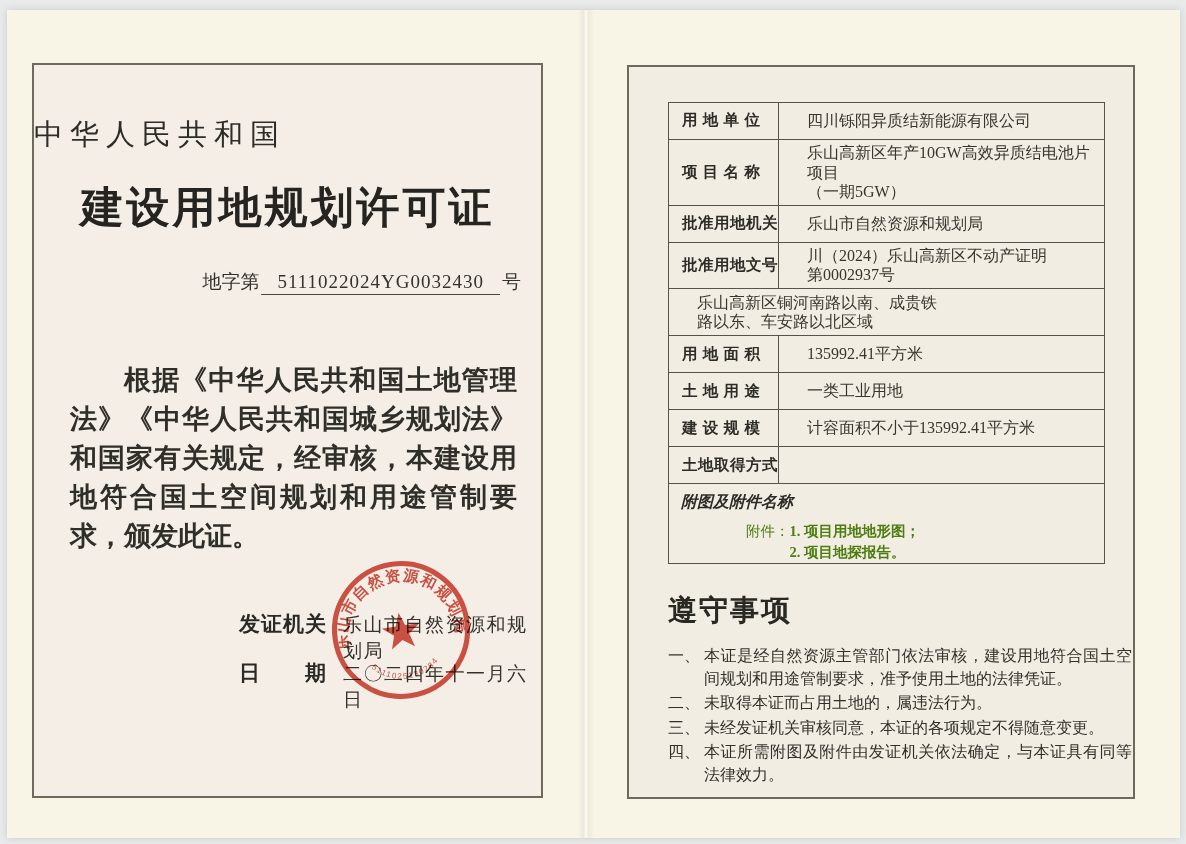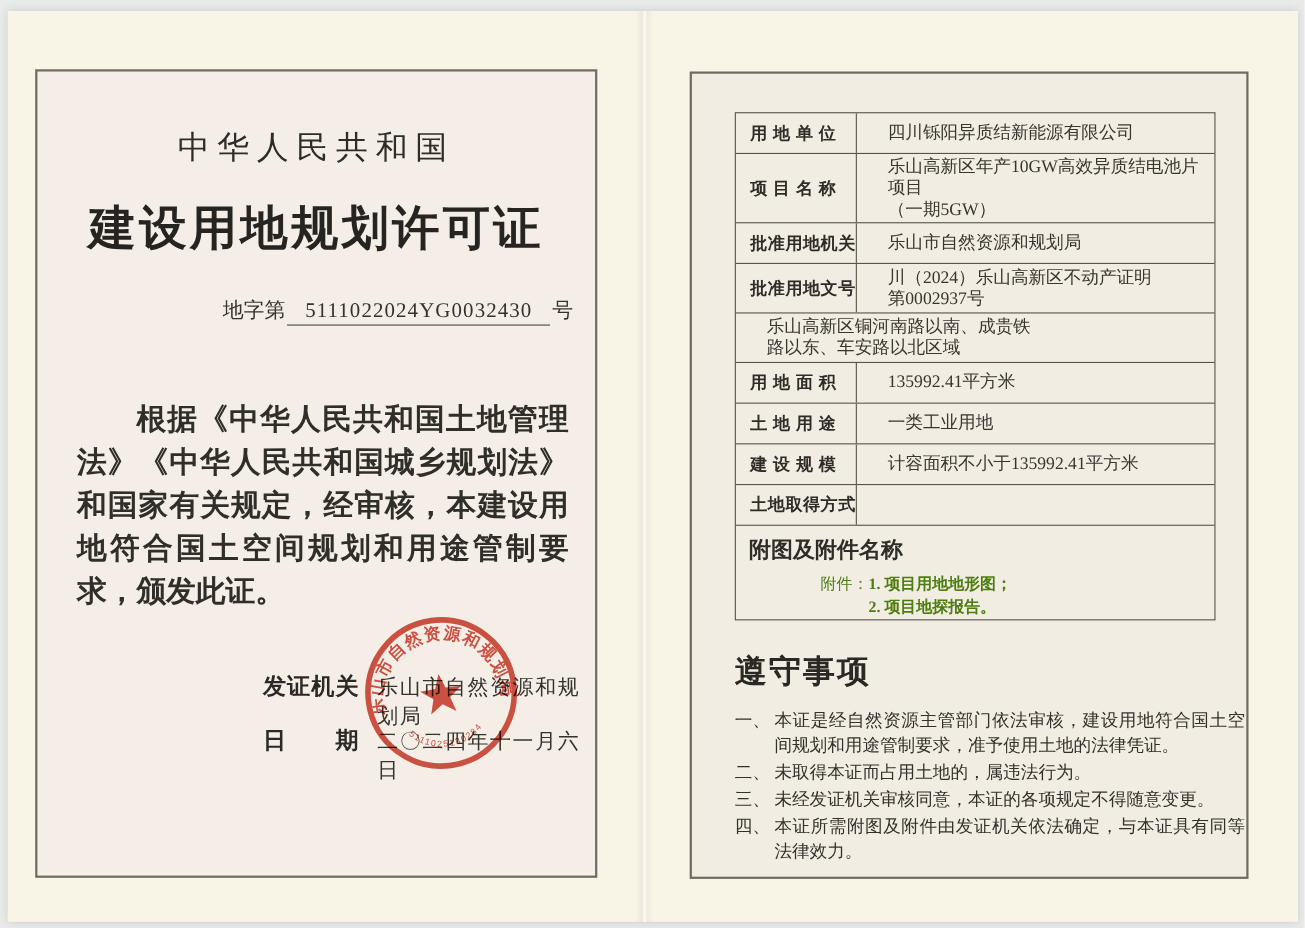--- a/index.html
+++ b/index.html
@@ -20,21 +20,21 @@
     position:absolute;left:571px;top:0;width:16px;height:100%;
     background:linear-gradient(90deg,rgba(120,110,90,0) 0%,rgba(120,110,90,.09) 35%,rgba(255,255,255,.55) 50%,rgba(120,110,90,.07) 65%,rgba(120,110,90,0) 100%);
   }
 
   .panel{position:absolute;box-sizing:border-box;border:2px solid #6e6a5e;}
   .panel.left{left:25px;top:53px;width:511px;height:735px;background:#f4eee7;}
   .panel.right{left:620px;top:55px;width:508px;height:734px;background:#f2ede3;}
 
   
   .country{
-    margin-top:50px;text-align:center;
+    margin-top:50px;
     font-size:29px;letter-spacing:7px;color:#2e2c28;
     font-family:Liberation Serif, serif;
   }
   .cert-title{
     margin-top:24px;text-align:center;
     font-size:43px;font-weight:700;letter-spacing:3px;color:#262420;
   }
   .cert-no{
     margin-top:32px;text-align:right;padding-right:20px;
     font-size:19px;color:#34322d;
@@ -74,21 +74,21 @@
     width:110px;flex:none;box-sizing:border-box;border-right:1px solid #56534a;
     display:flex;align-items:center;padding-left:13px;
     font-size:15.5px;font-weight:700;letter-spacing:.5px;color:#2e2c27;
   }
   .tv{
     flex:1;display:flex;align-items:center;padding:4px 6px 4px 28px;
     font-size:16px;line-height:19.5px;white-space:pre-line;color:#38352f;
     font-family:"Liberation Serif","DejaVu Serif",serif;
   }
   .arow{flex:1;display:flex;flex-direction:column;}
-  .arow .tl2{padding:8px 0 0 12px;font-size:20px;font-weight:700;color:#2e2c27;}
+  .arow .tl2{padding:8px 0 0 12px;font-size:16px;font-weight:700;color:#2e2c27;font-style:italic;}
   .att{display:flex;margin:8px 0 0 77px;font-size:14.5px;line-height:21px;color:#4d7c0f;
        font-family:"Liberation Serif","DejaVu Serif",serif;}
   .att .pfx{flex:none;}
   .att .items div{white-space:nowrap;font-weight:bold;}
 
   .notes{position:absolute;left:39px;top:524px;width:464px;}
   .notes h3{margin:0;font-size:29px;font-weight:700;letter-spacing:2px;color:#2a2823;}
   .note{display:flex;margin-top:2px;font-size:16px;line-height:22.5px;color:#32302a;font-weight:500;}
   .note .nn{width:36px;flex:none;}
   .note .nt{flex:1;text-align:justify;}

